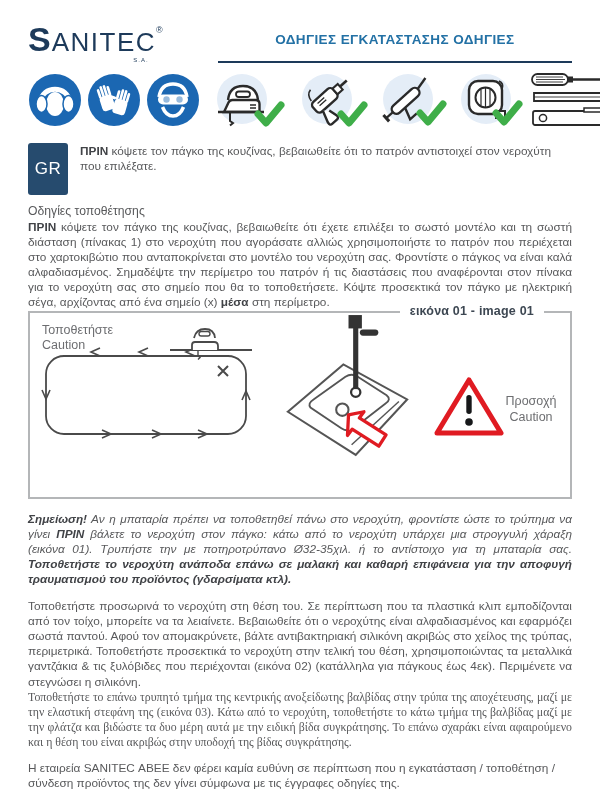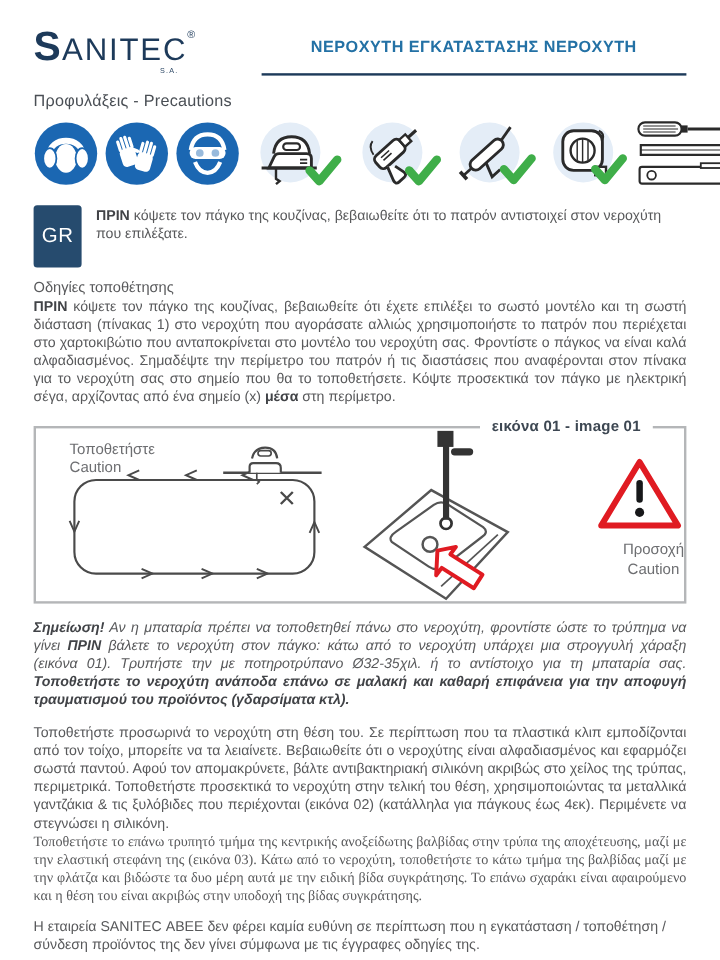--- a/index.html
+++ b/index.html
@@ -44,46 +44,45 @@
   b{color:var(--bold-text);}
   .para{font-size:11.8px;line-height:1.28;text-align:justify;margin:0;}
   .sub-heading{margin-top:9px;font-size:12.2px;}
   .p1{margin-top:2px;}
   .note{margin-top:13px;font-style:italic;}
   .p2{margin-top:12px;}
   .p3{font-family:Liberation Serif, serif;}
   .liability{margin-top:11px;text-align:left;}
 
   
-  .figure{position:relative;margin-top:16px;height:148px;border:2px solid var(--border-gray);padding-left:16px;}
+  .figure{position:relative;margin-top:0;height:188px;border:2px solid var(--border-gray);}
   .fig-label{position:absolute;top:-9px;right:26px;background:#fff;padding:0 10px;
              font-weight:700;font-size:12.5px;color:#3d4752;letter-spacing:.2px;}
   .fig-inner{display:flex;height:100%;align-items:stretch;}
   .diagram-zone{position:relative;flex:0 0 248px;}
   .diagram-label{position:absolute;top:10px;left:12px;color:var(--diagram-gray);font-size:12.5px;line-height:1.25;}
   .sink-zone{flex:0 0 140px;position:relative;}
-  .caution-zone{flex:1;display:flex;flex-direction:column;align-items:flex-end;justify-content:center;padding-top:4px;}
+  .caution-zone{flex:1;display:flex;flex-direction:row;align-items:center;justify-content:center;padding-top:4px;}
   .caution-text{margin-top:6px;text-align:center;color:var(--diagram-gray);font-size:12.5px;line-height:1.25;}
 </style>
 </head>
 <body>
 
 <div class="page">
 
   <div class="header">
     <div class="logo">
       <span class="s-big">S</span><span class="brand-rest">ANITEC</span><sup>®</sup>
       <span class="sa">S.A.</span>
     </div>
     <div class="title-wrap">
-      <span class="doc-title">ΝΕΡΟΧΥΤΗ ΕΓΚΑΤΑΣΤΑΣΗΣ ΝΕΡΟΧΥΤΗ</span>
+      <span class="doc-title">ΟΔΗΓΙΕΣ ΕΓΚΑΤΑΣΤΑΣΗΣ ΟΔΗΓΙΕΣ</span>
     </div>
   </div>
 
-  <div class="prec-heading">Προφυλάξεις - Precautions</div>
 
   <div class="icons-row">
 
     <span>
       <svg width="54" height="54" viewBox="0 0 54 54">
         <circle cx="27" cy="27" r="26" fill="var(--icon-blue)"></circle>
         <path d="M13 29 C13 12 41 12 41 29" fill="none" stroke="#fff" stroke-width="5"></path>
         <ellipse cx="27" cy="31" rx="9" ry="12" fill="#fff"></ellipse>
         <ellipse cx="13.5" cy="31" rx="5.5" ry="8.5" fill="#fff" stroke="var(--icon-blue)" stroke-width="1.5"></ellipse>
         <ellipse cx="40.5" cy="31" rx="5.5" ry="8.5" fill="#fff" stroke="var(--icon-blue)" stroke-width="1.5"></ellipse>

